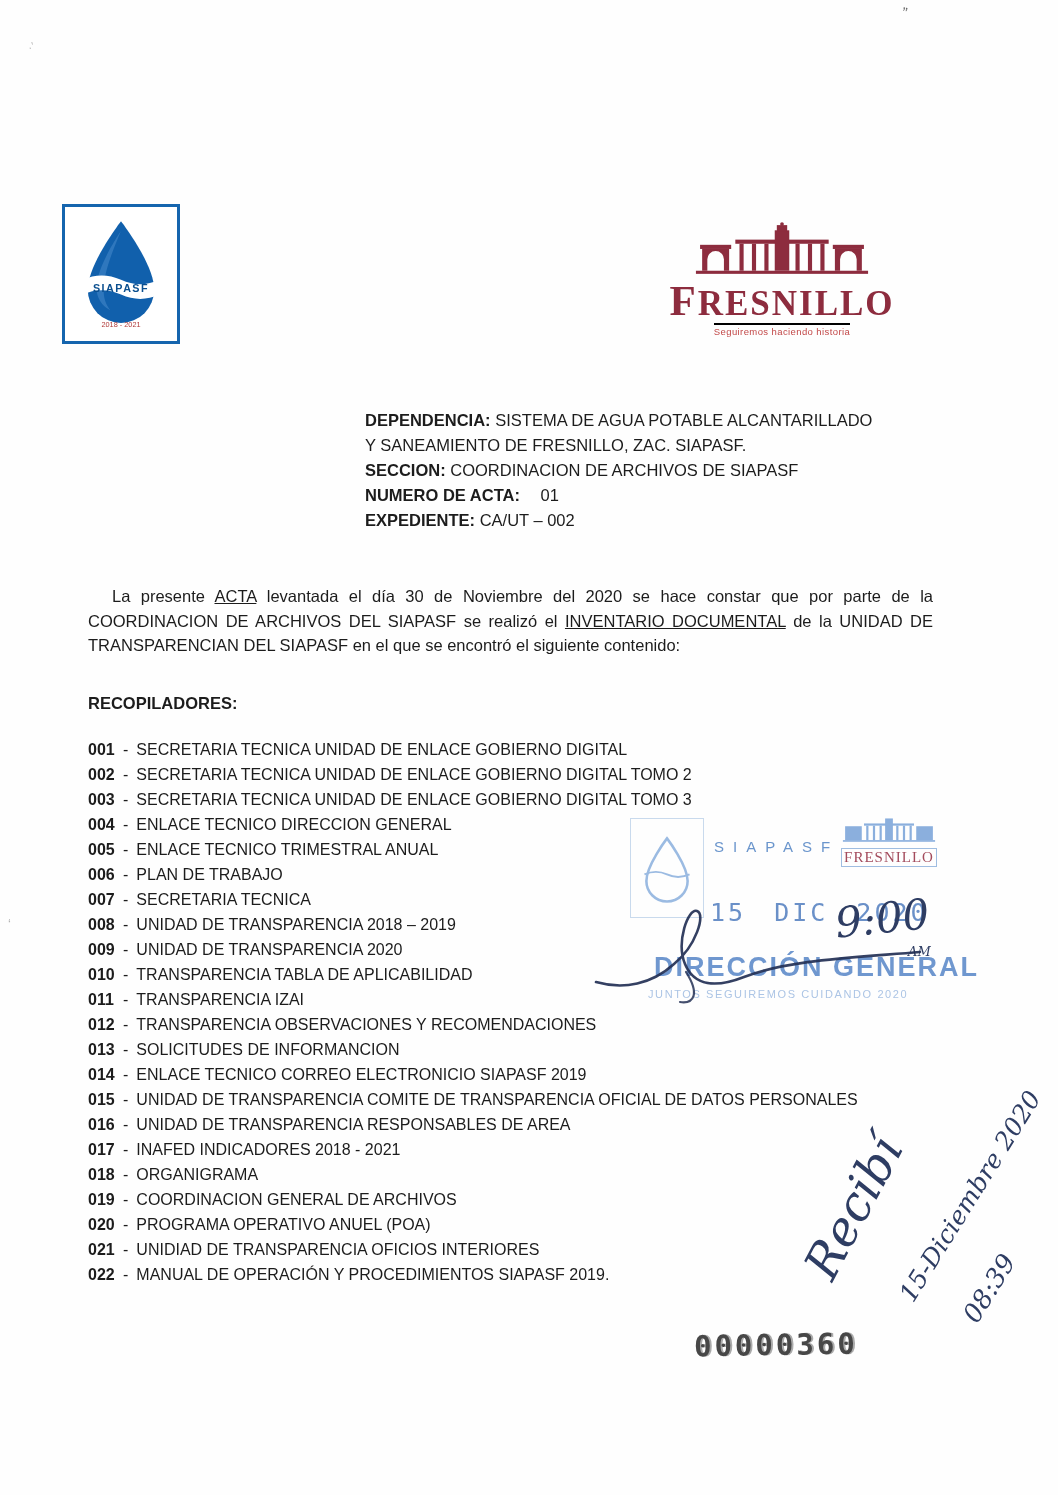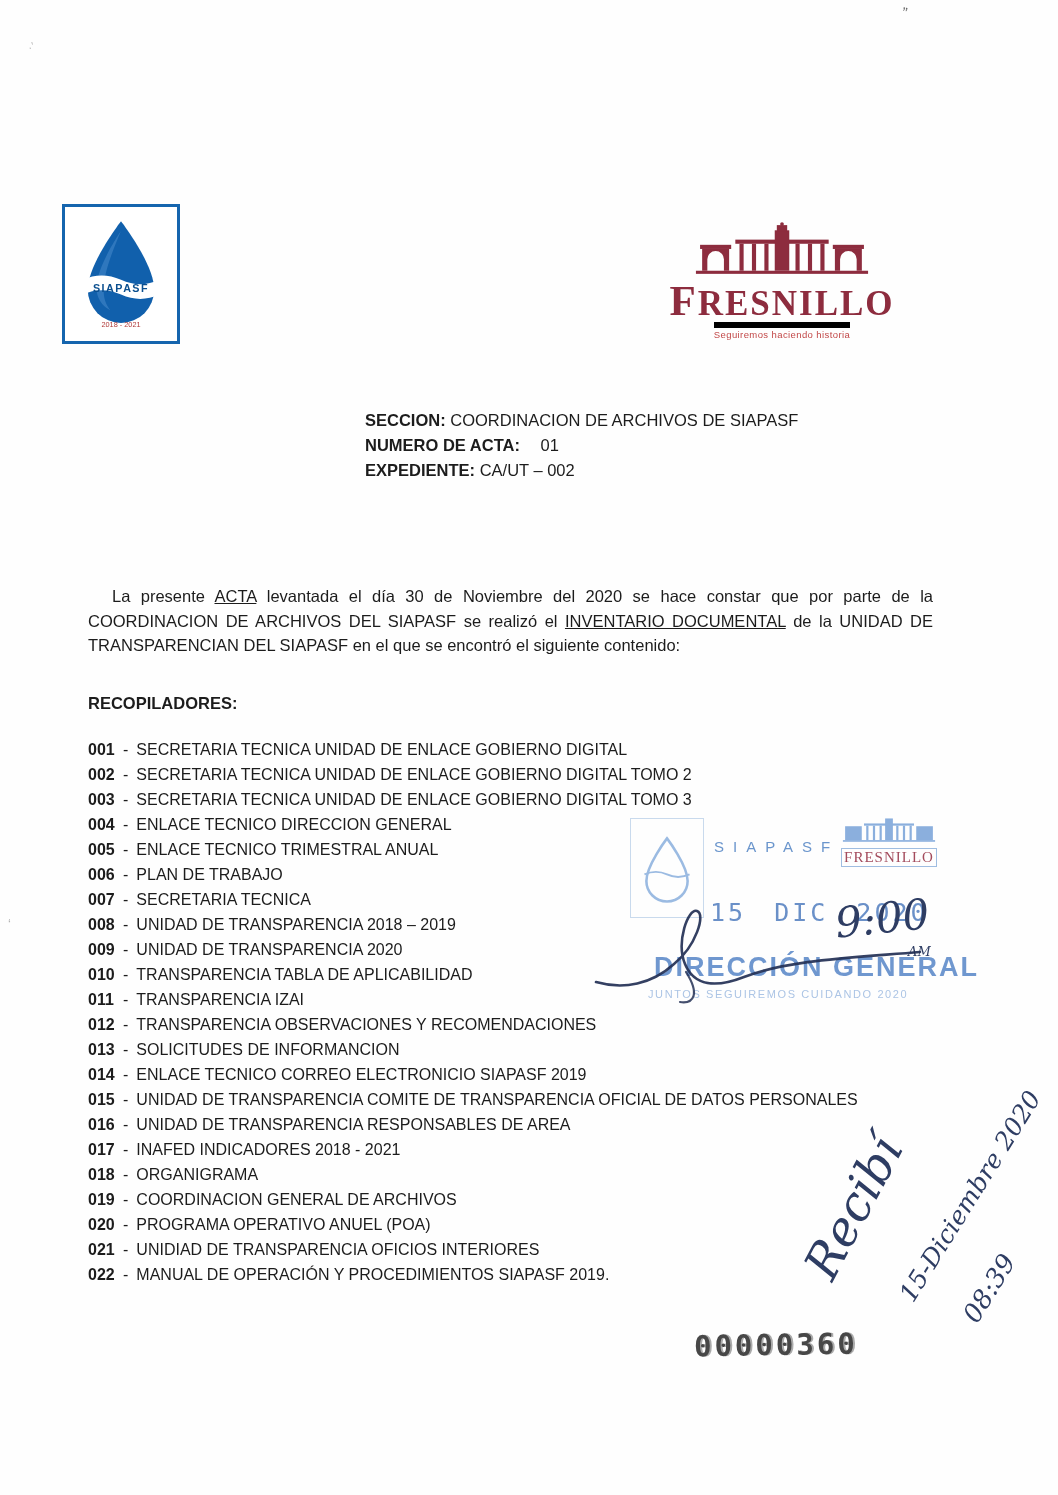--- a/index.html
+++ b/index.html
@@ -23,21 +23,21 @@
   .doc-title{
     position:absolute;left:238px;top:220px;width:400px;text-align:center;
     font-size:24.5px;line-height:33px;color:#1e1e1e;
   }
   .fresnillo-logo{position:absolute;left:648px;top:222px;width:268px;text-align:center;}
   .fres-name{
     font-family:"Liberation Serif",serif;font-size:35px;letter-spacing:2px;
     color:#8d2c3e;font-weight:600;line-height:34px;margin-top:2px;
   }
   .fres-name::first-letter{font-size:43px;}
-  .fres-tag{font-size:9.5px;color:#c24848;letter-spacing:.4px;margin-top:1px;border-top:6px solid #000000; display:inline-block;padding-top:1px;}
+  .fres-tag{font-size:9.5px;color:#c24848;letter-spacing:.4px;margin-top:1px;border-top:2px solid #000000; display:inline-block;padding-top:1px;}
 
   
   .metadata{position:absolute;left:365px;top:408px;width:514px;font-size:16.5px;line-height:25px;}
   .metadata p{margin:0;}
   .b{font-weight:bold;}
   .gap-val{margin-left:16px;}
 
   
   .intro{
     position:absolute;left:88px;top:584px;width:845px;margin:0;
@@ -122,20 +122,21 @@
         <rect x="78" y="8" width="14" height="39"></rect>
         <rect x="80" y="3" width="10" height="6"></rect>
         <circle cx="85" cy="2" r="1.8"></circle>
       </g>
     </svg>
     <div class="fres-name">FRESNILLO</div>
     <div><span class="fres-tag">Seguiremos haciendo historia</span></div>
   </div>
 
   <section class="metadata">
+    <p><span class="b">DEPENDENCIA:</span> <span>SISTEMA DE AGUA POTABLE ALCANTARILLADO Y SANEAMIENTO DE FRESNILLO, ZAC. SIAPASF.</span></p>
     <p><span class="b">SECCION:</span> <span>COORDINACION DE ARCHIVOS DE SIAPASF</span></p>
     <p><span class="b">NUMERO DE ACTA:</span> <span class="gap-val">01</span></p>
     <p><span class="b">EXPEDIENTE:</span> <span>CA/UT – 002</span></p>
   </section>
 
   <p class="intro"><span>La presente </span><span class="u">ACTA</span><span> levantada el día 30 de Noviembre del 2020 se hace constar que por parte de la COORDINACION DE ARCHIVOS DEL SIAPASF se realizó el </span><span class="u">INVENTARIO DOCUMENTAL</span><span> de la UNIDAD DE TRANSPARENCIAN DEL SIAPASF en el que se encontró el siguiente contenido:</span></p>
 
   <div class="recop-heading">RECOPILADORES:</div>
   <div class="list">
 

